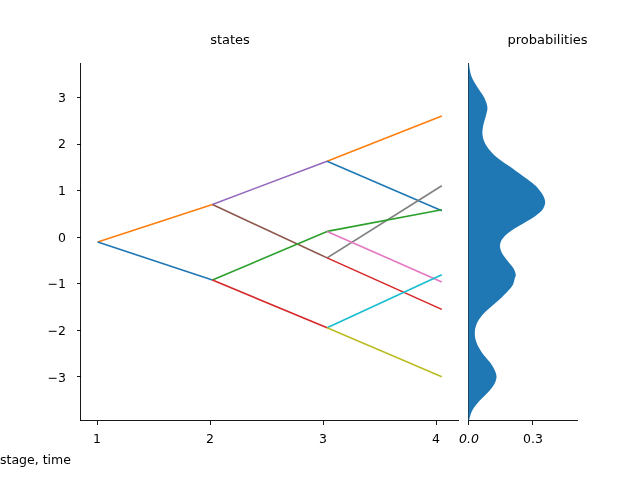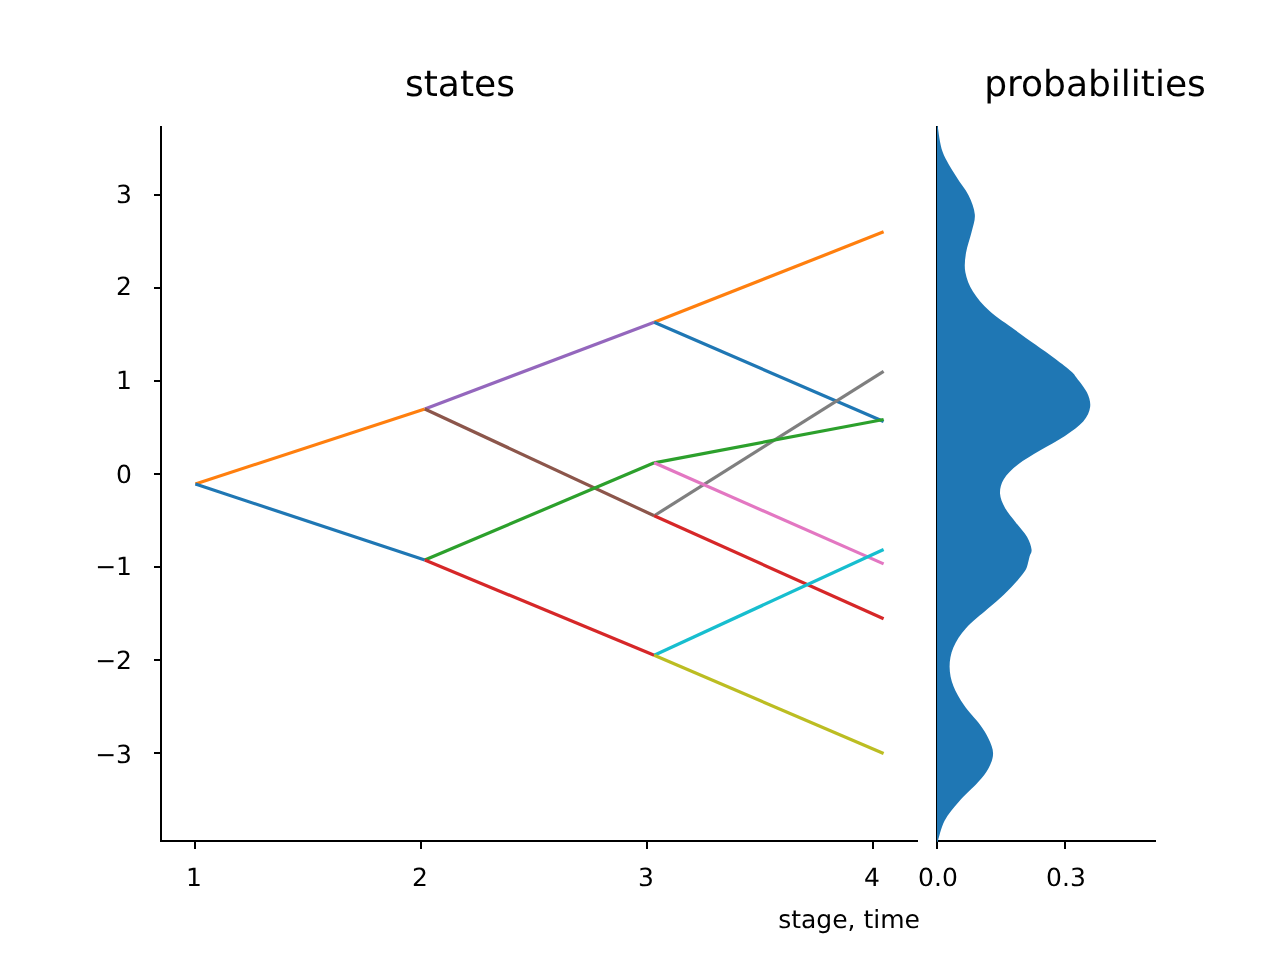--- a/index.html
+++ b/index.html
@@ -30,40 +30,40 @@
   #states-panel {
     left: 0px; top: 0px;
     width: 460px; height: 480px;
   }
   #probs-panel {
     left: 455px; top: 0px;
     width: 185px; height: 352px;
   }
   .axes-title {
     position: absolute;
-    font-size: 18px;
+    font-size: 13px;
     color: #000000;
     white-space: nowrap;
     text-align: center;
   }
   #states-title {
     left: 0px;
     top: 32px;
     width: 460px;
   }
   #probs-title {
     left: 0px;
     top: 32px;
     width: 185px;
   }
   .axis-label {
     position: absolute;
     font-size: 12.5px;
     white-space: nowrap;
-    text-align: right;
+    text-align: left;
   }
   #states-xlabel {
     left: 0px;
     top: 452px;
     width: 460px;
   }
   .tick-text {
     position: absolute;
     font-size: 12.5px;
     white-space: nowrap;
@@ -163,21 +163,21 @@
           <path d="M 327.10 327.65 L 441.80 274.72" class="treeline" stroke="#17becf"></path>
           <path d="M 327.10 327.65 L 441.80 376.73" class="treeline" stroke="#bcbd22"></path>
         </g>
     </svg>
   </div>
 
   <div class="panel" id="probs-panel">
 
     <div class="axes-title" id="probs-title">probabilities</div>
 
-    <div class="tick-text tick-x" style="left:14px; top:431px;">0.0</div>
+    <div class="tick-text tick-x" style="left:14px; top:431px;font-style:italic;">0.0</div>
     <div class="tick-text tick-x" style="left:78px; top:431px;">0.3</div>
 
     <svg id="probs-svg" width="185" height="480">
       <path class="spine" id="probs-left-spine" d="M 13.5 63 L 13.5 421"></path>
       <path class="spine" id="probs-bottom-spine" d="M 13 420.5 L 123 420.5"></path>
       <g id="probs-xticks">
         <line class="tickmark" x1="13.5" y1="421" x2="13.5" y2="424.5"></line>
         <line class="tickmark" x1="77.5" y1="421" x2="77.5" y2="424.5"></line>
       </g>
       <path class="density-fill" id="density-path" d="M 13.50 421.00 L 13.82 421.00 C 14.39 419.24, 15.50 413.78, 17.28 410.41 C 19.07 407.05, 21.75 404.00, 24.53 400.79 C 27.31 397.58, 31.51 393.97, 33.98 391.17 C 36.45 388.36, 38.08 386.35, 39.34 383.95 C 40.60 381.54, 41.54 379.14, 41.54 376.73 C 41.54 374.33, 40.44 371.92, 39.34 369.51 C 38.24 367.11, 36.98 365.10, 34.93 362.30 C 32.88 359.49, 29.26 355.88, 27.05 352.67 C 24.84 349.46, 22.90 346.26, 21.69 343.05 C 20.48 339.84, 19.80 336.63, 19.80 333.42 C 19.80 330.22, 20.33 327.01, 21.69 323.80 C 23.06 320.59, 25.16 317.39, 27.99 314.18 C 30.83 310.97, 35.56 307.36, 38.71 304.55 C 41.86 301.75, 44.38 299.74, 46.90 297.34 C 49.42 294.93, 52.05 292.12, 53.83 290.12 C 55.62 288.11, 56.77 286.67, 57.62 285.31 C 58.46 283.94, 58.51 283.14, 58.88 281.94 C 59.24 280.74, 59.51 279.29, 59.82 278.09 C 60.14 276.89, 60.98 276.32, 60.77 274.72 C 60.56 273.12, 59.87 270.71, 58.56 268.47 C 57.25 266.22, 54.73 263.65, 52.89 261.25 C 51.05 258.84, 48.84 256.44, 47.53 254.03 C 46.22 251.62, 45.12 249.22, 45.01 246.81 C 44.91 244.41, 45.43 242.00, 46.90 239.59 C 48.37 237.19, 50.79 234.78, 53.83 232.38 C 56.88 229.97, 61.24 227.56, 65.18 225.16 C 69.12 222.75, 73.90 220.35, 77.47 217.94 C 81.04 215.53, 84.50 213.13, 86.61 210.72 C 88.71 208.32, 89.76 205.91, 90.07 203.51 C 90.39 201.10, 89.60 198.69, 88.50 196.29 C 87.39 193.88, 84.77 190.83, 83.45 189.07 C 82.14 187.31, 82.40 187.31, 80.62 185.70 C 78.83 184.10, 75.73 181.69, 72.74 179.45 C 69.75 177.20, 66.02 174.63, 62.66 172.23 C 59.30 169.82, 56.41 167.82, 52.57 165.01 C 48.74 162.20, 43.17 158.59, 39.65 155.39 C 36.14 152.18, 33.46 148.97, 31.46 145.76 C 29.47 142.56, 28.26 139.35, 27.68 136.14 C 27.10 132.93, 27.47 129.88, 27.99 126.52 C 28.52 123.15, 30.10 119.14, 30.83 115.93 C 31.57 112.72, 32.67 110.32, 32.41 107.27 C 32.14 104.22, 30.83 100.85, 29.26 97.65 C 27.68 94.44, 25.11 91.63, 22.95 88.02 C 20.80 84.41, 17.86 80.16, 16.34 75.99 C 14.81 71.82, 14.24 65.17, 13.82 63.00 L 13.50 63.00 Z" fill="#1f77b4"></path>

